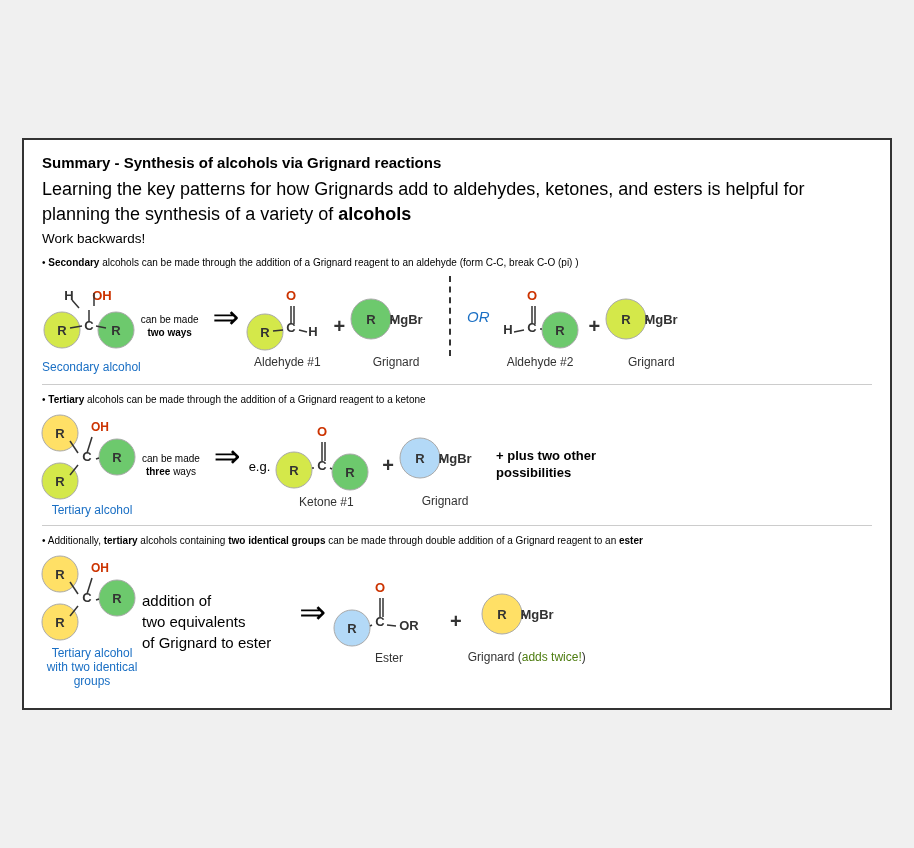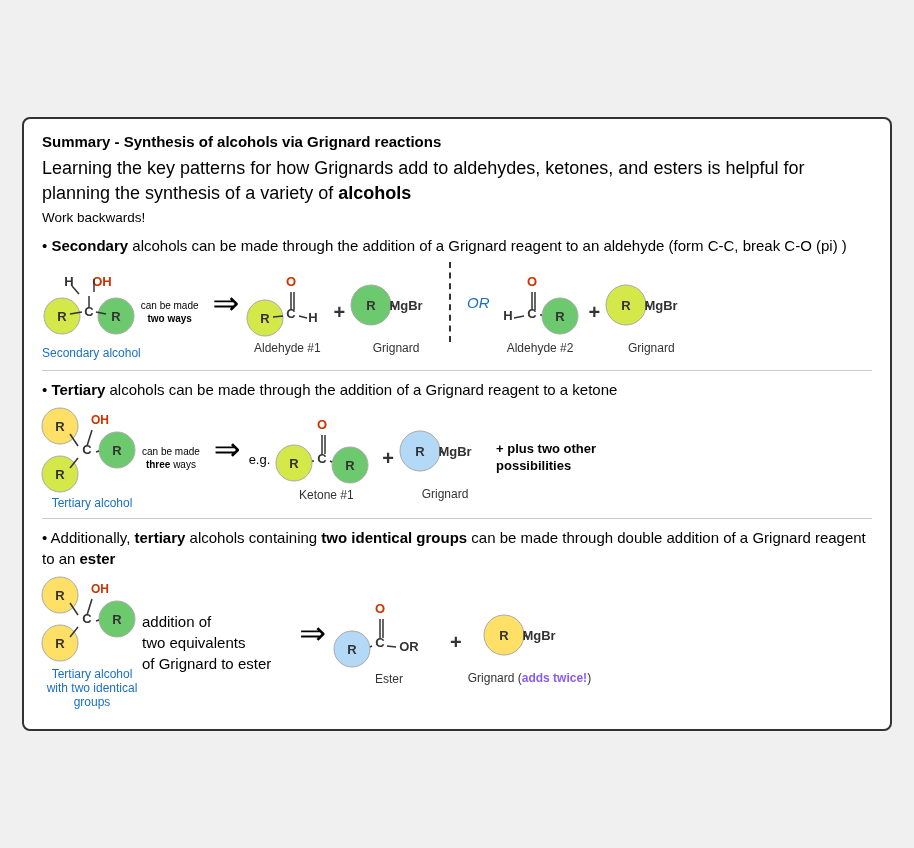--- a/index.html
+++ b/index.html
@@ -8,40 +8,40 @@
       display: flex;
       justify-content: center;
       align-items: center;
       min-height: 100vh;
       font-family: Arial, sans-serif;
       font-size: 14px;
     }
     .card {
       background: white;
       border: 2px solid #333;
-      border-radius: 8px;
+      border-radius: 0;
       width: 870px;
       padding: 14px 18px;
     }
     .title {
       font-weight: bold;
       font-size: 15px;
       margin-bottom: 6px;
     }
     .intro-text {
       font-size: 18px;
       margin-bottom: 4px;
       line-height: 1.4;
     }
     .work-backwards {
       font-size: 13.5px;
       margin-bottom: 10px;
     }
     .section-rule {
-      font-size: 15px;
+      font-size: 10px;
       margin-bottom: 6px;
       line-height: 1.4;
     }
     .section-rule b { }
     .divider {
       border: none;
       border-top: 1px solid #ccc;
       margin: 8px 0;
     }
 
@@ -107,22 +107,22 @@
       margin-left: 6px;
       line-height: 1.3;
     }
 
     .addition-text {
       font-size: 15px;
       line-height: 1.4;
       margin-right: 20px;
     }
     .grignard-adds-twice {
-      color: #8b5cf6;
-      font-weight: bold;
+      color: #4d7c0f;
+      font-weight: normal;
     }
   </style>
 </head>
 <body>
 
 <div class="card">
 
   <div class="title">Summary - Synthesis of alcohols via Grignard reactions</div>
 
   <div class="intro-text">

